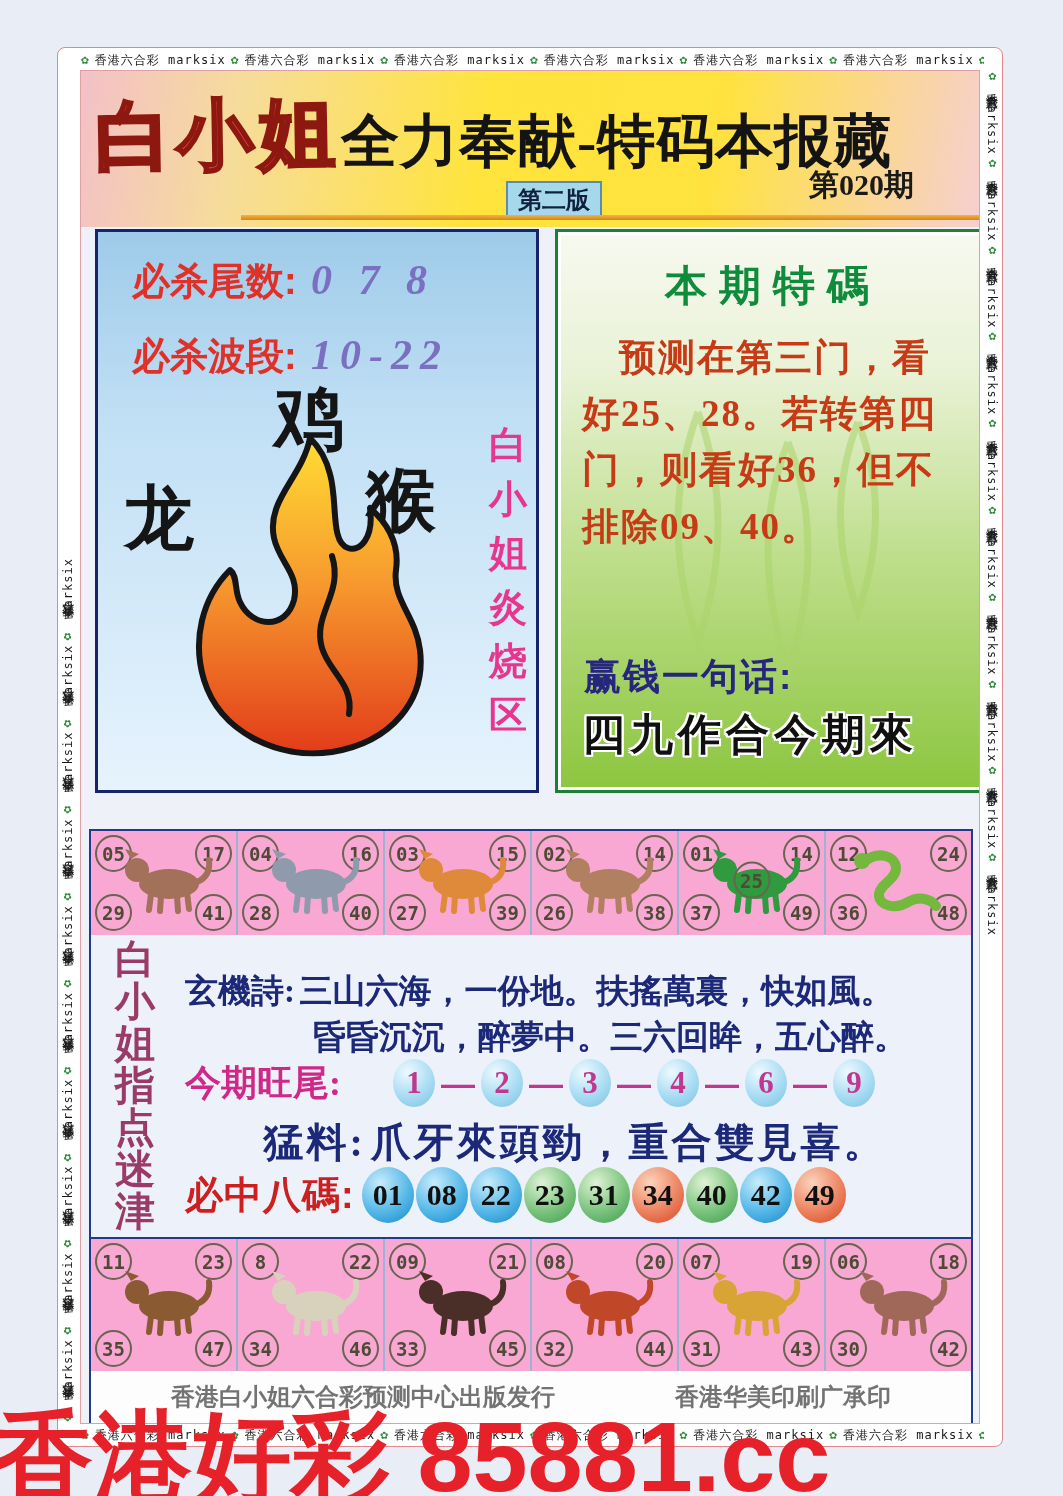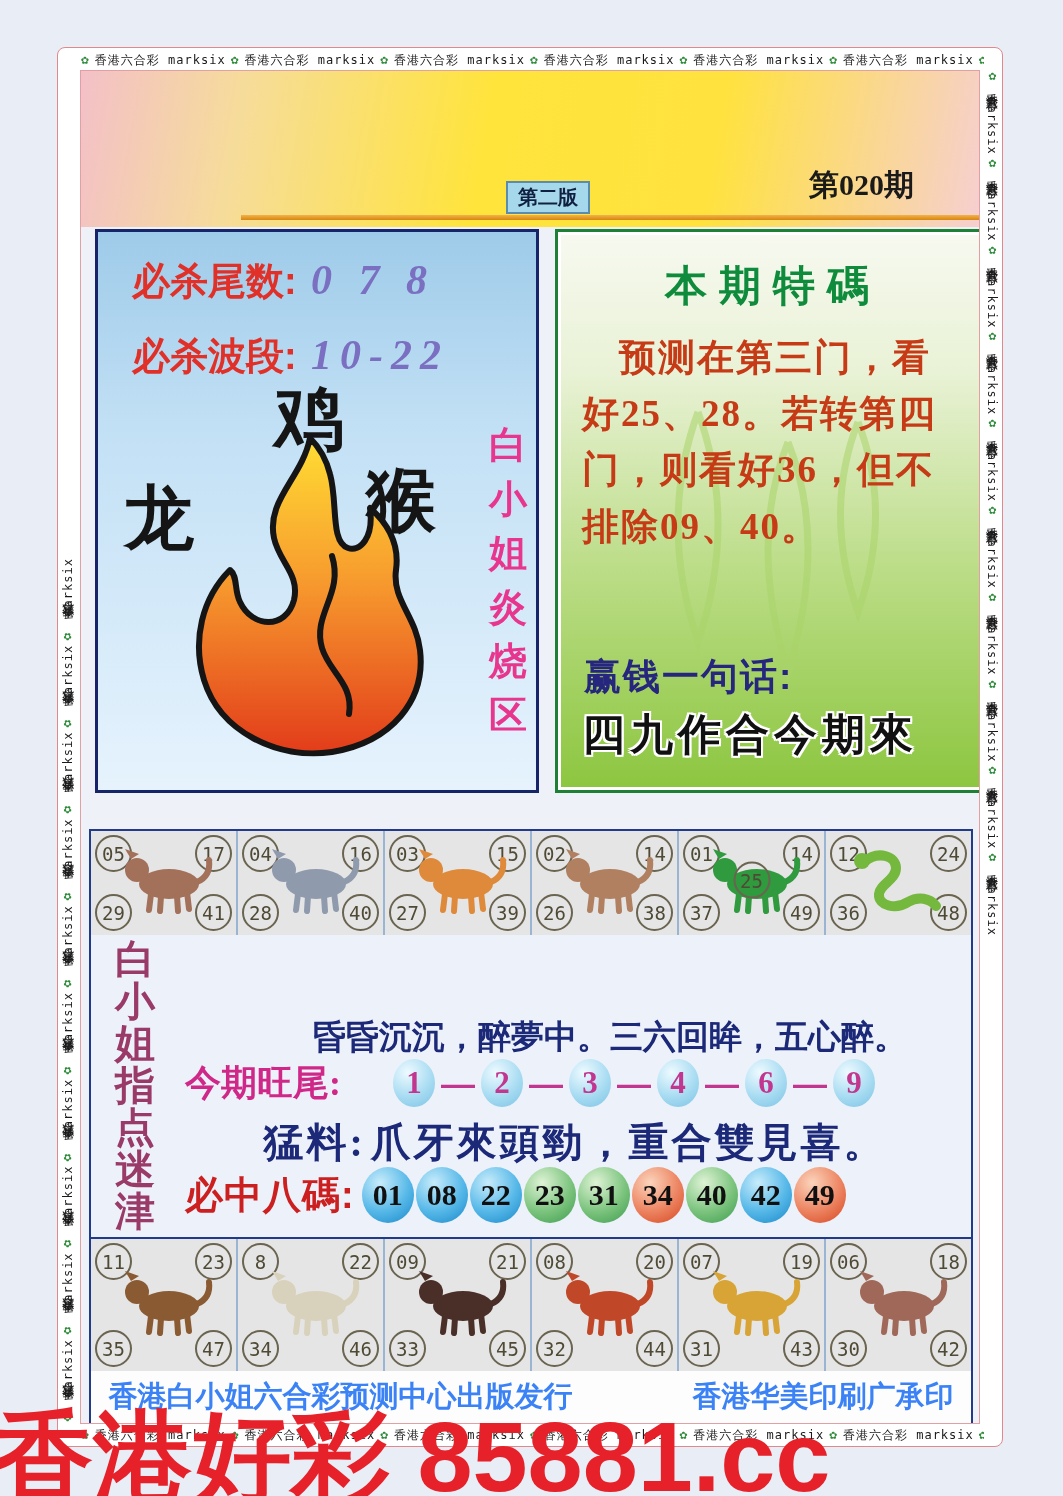--- a/index.html
+++ b/index.html
@@ -22,21 +22,21 @@
   
   .header{position:absolute;left:0;top:0;width:100%;height:156px;
      background:linear-gradient(100deg,#f3c0c8 0%,#f6dc9a 18%,#ffe43c 45%,#ffe23e 70%,#f6cfd0 100%);}
   .title-row{position:absolute;left:14px;top:14px;display:flex;align-items:baseline;white-space:nowrap;}
   .t-red{font-size:76px;font-weight:900;color:#e84038;-webkit-text-stroke:3px #8c1810;
          font-family:"Liberation Serif",serif;letter-spacing:6px;transform:rotate(-1deg);}
   .t-black{font-size:58px;font-weight:900;color:#141414;font-family:"Liberation Serif",serif;letter-spacing:1px;}
   .issue{position:absolute;left:728px;top:94px;font-size:30px;font-weight:bold;color:#1a1a1a;
          font-family:"Liberation Serif",serif;}
   .edition{position:absolute;left:425px;top:110px;background:#a5d8ea;border:2px solid #5a8cb0;
-           padding:1px 10px;font-size:20px;font-weight:bold;color:#102040;font-family:"Liberation Serif",serif;}
+           padding:1px 10px;font-size:24px;font-weight:bold;color:#102040;font-family:"Liberation Serif",serif;}
   .hline{position:absolute;top:144px;left:160px;right:0;height:5px;
          background:linear-gradient(#f2b24a,#d8860e);}
 
   
   .panel-left{position:absolute;left:14px;top:158px;width:438px;height:558px;
       border:3px solid #16246a;background:linear-gradient(180deg,#9ecbe9 0%,#c2e0f5 35%,#e6f3fd 100%);overflow:hidden;}
   .kill{margin:24px 0 0 34px;white-space:nowrap;}
   .kill .kl{font-size:38px;font-weight:900;color:#e03028;}
   .kill .kv{font-size:42px;font-weight:700;font-style:italic;color:#7a6fc0;font-family:"Liberation Serif",serif;letter-spacing:8px;margin-left:10px;}
   .zchar{position:absolute;font-size:70px;font-weight:900;color:#151515;font-family:"Liberation Serif",serif;}
@@ -58,21 +58,21 @@
   .pr-slogan-label{position:absolute;left:26px;top:420px;font-size:37px;font-weight:900;color:#26267e;letter-spacing:2px;}
   .pr-slogan{position:absolute;left:24px;top:474px;font-size:43px;font-weight:900;color:#101010;letter-spacing:5px;
       font-family:"Liberation Serif",serif;
       text-shadow:-2px 0 #fff,2px 0 #fff,0 -2px #fff,0 2px #fff,-2px -2px #fff,2px 2px #fff,-2px 2px #fff,2px -2px #fff;}
 
   
   .lower{position:absolute;left:8px;top:758px;width:880px;height:594px;border:2px solid #223a8a;background:#f6f9ff;}
   .zrow{position:absolute;left:0;right:0;display:flex;}
   .zrow-top{top:0;height:104px;}
   .zrow-bottom{top:406px;height:132px;border-top:2px solid #223a8a;border-bottom:2px solid #223a8a;}
-  .zcell{flex:1;position:relative;background:#e5e5e5;border-left:2px solid #9ab4d4;}
+  .zcell{flex:1;position:relative;background:#f9a8d4;border-left:2px solid #9ab4d4;font-weight:bold;}
   .zcell:first-child{border-left:none;}
   .zc{position:absolute;width:33px;height:33px;border:2px solid #6a6450;border-radius:50%;
       font-family:"DejaVu Sans Mono",monospace;font-size:19px;color:#4f4a36;display:flex;align-items:center;justify-content:center;background:transparent;}
   .zc.tl{left:4px;top:4px;} .zc.tr{right:4px;top:4px;} .zc.bl{left:4px;bottom:4px;} .zc.br{right:4px;bottom:4px;}
   .zc.ct{left:50%;top:50%;transform:translate(-50%,-58%);z-index:3;}
   .zanimal{position:absolute;left:50%;top:50%;transform:translate(-50%,-50%);z-index:2;}
 
   
   .mid{position:absolute;left:0;right:0;top:104px;height:302px;background:#edf2fa;}
   .vmaroon{position:absolute;left:8px;top:4px;width:72px;text-align:center;}
@@ -91,40 +91,44 @@
   .eight{top:232px;display:flex;align-items:center;}
   .eight-label{font-size:38px;font-weight:900;color:#cc2020;margin-right:6px;letter-spacing:1px;}
   .ball{width:52px;height:56px;border-radius:50%;display:inline-flex;align-items:center;justify-content:center;
         margin:0 1px;color:#101010;font-size:30px;font-weight:bold;font-family:"Liberation Serif",serif;}
   .ball.blue{background:radial-gradient(circle at 35% 28%,#c8ecfb,#56b8e8 55%,#1887c8);}
   .ball.green{background:radial-gradient(circle at 35% 28%,#dff3d6,#7cc47e 55%,#3c9a4e);}
   .ball.red{background:radial-gradient(circle at 35% 28%,#fbd4bc,#ee8a68 50%,#d8441e);}
 
   .footer{position:absolute;left:0;right:0;top:540px;height:52px;background:#fdfdfd;
       display:flex;align-items:center;justify-content:center;gap:120px;}
-  .footer span{font-size:29px;font-weight:bold;color:#3b82f6;font-family:"Liberation Serif",serif;}
+  .footer span{font-size:24px;font-weight:bold;color:#737373;font-family:"Liberation Serif",serif;}
 
   
   .watermark{position:absolute;left:-6px;top:1392px;z-index:50;font-size:99px;font-weight:900;
       color:#e62129;letter-spacing:0px;white-space:nowrap;font-family:"Liberation Sans",sans-serif;}
 </style>
 </head>
 <body>
 
 <div class="page">
 
   <div class="frame">
     <div class="strip strip-top"><span class="bflower">✿</span><span>香港六合彩 marksix</span><span class="bflower">✿</span><span>香港六合彩 marksix</span><span class="bflower">✿</span><span>香港六合彩 marksix</span><span class="bflower">✿</span><span>香港六合彩 marksix</span><span class="bflower">✿</span><span>香港六合彩 marksix</span><span class="bflower">✿</span><span>香港六合彩 marksix</span><span class="bflower">✿</span></div>
     <div class="strip strip-bottom"><span class="bflower">✿</span><span>香港六合彩 marksix</span><span class="bflower">✿</span><span>香港六合彩 marksix</span><span class="bflower">✿</span><span>香港六合彩 marksix</span><span class="bflower">✿</span><span>香港六合彩 marksix</span><span class="bflower">✿</span><span>香港六合彩 marksix</span><span class="bflower">✿</span><span>香港六合彩 marksix</span><span class="bflower">✿</span></div>
     <div class="strip strip-left"><span class="bflower">✿</span><span>香港六合彩 marksix</span><span class="bflower">✿</span><span>香港六合彩 marksix</span><span class="bflower">✿</span><span>香港六合彩 marksix</span><span class="bflower">✿</span><span>香港六合彩 marksix</span><span class="bflower">✿</span><span>香港六合彩 marksix</span><span class="bflower">✿</span><span>香港六合彩 marksix</span><span class="bflower">✿</span><span>香港六合彩 marksix</span><span class="bflower">✿</span><span>香港六合彩 marksix</span><span class="bflower">✿</span><span>香港六合彩 marksix</span><span class="bflower">✿</span><span>香港六合彩 marksix</span></div>
     <div class="strip strip-right"><span class="bflower">✿</span><span>香港六合彩 marksix</span><span class="bflower">✿</span><span>香港六合彩 marksix</span><span class="bflower">✿</span><span>香港六合彩 marksix</span><span class="bflower">✿</span><span>香港六合彩 marksix</span><span class="bflower">✿</span><span>香港六合彩 marksix</span><span class="bflower">✿</span><span>香港六合彩 marksix</span><span class="bflower">✿</span><span>香港六合彩 marksix</span><span class="bflower">✿</span><span>香港六合彩 marksix</span><span class="bflower">✿</span><span>香港六合彩 marksix</span><span class="bflower">✿</span><span>香港六合彩 marksix</span></div>
 
     <div class="content">
 
       <div class="header">
+        <div class="title-row">
+          <span class="t-red">白小姐</span>
+          <span class="t-black">全力奉献-特码本报藏</span>
+        </div>
         <div class="issue">第020期</div>
         <div class="edition">第二版</div>
         <div class="hline"></div>
       </div>
 
       <div class="panel-left">
         <div class="kill">
           <span class="kl">必杀尾数:</span>
           <span class="kv">0 7 8</span>
         </div>
@@ -287,20 +291,24 @@
         <div class="mid">
           <div class="vmaroon">
               <div class="vchar">白</div>
               <div class="vchar">小</div>
               <div class="vchar">姐</div>
               <div class="vchar">指</div>
               <div class="vchar">点</div>
               <div class="vchar">迷</div>
               <div class="vchar">津</div>
             </div>
+          <div class="mrow poem1">
+            <span class="poem-label">玄機詩:</span>
+            <span class="poem-text">三山六海，一份地。扶搖萬裏，快如風。</span>
+          </div>
           <div class="mrow poem2">
             <span class="poem-text">昏昏沉沉，醉夢中。三六回眸，五心醉。</span>
           </div>
           <div class="mrow tails">
             <span class="tails-label">今期旺尾:</span>
             <span style="display:inline-flex;align-items:center;">
                 <span class="tball">1</span>
                 <span class="tdash">—</span>
                 <span class="tball">2</span>
                 <span class="tdash">—</span>

